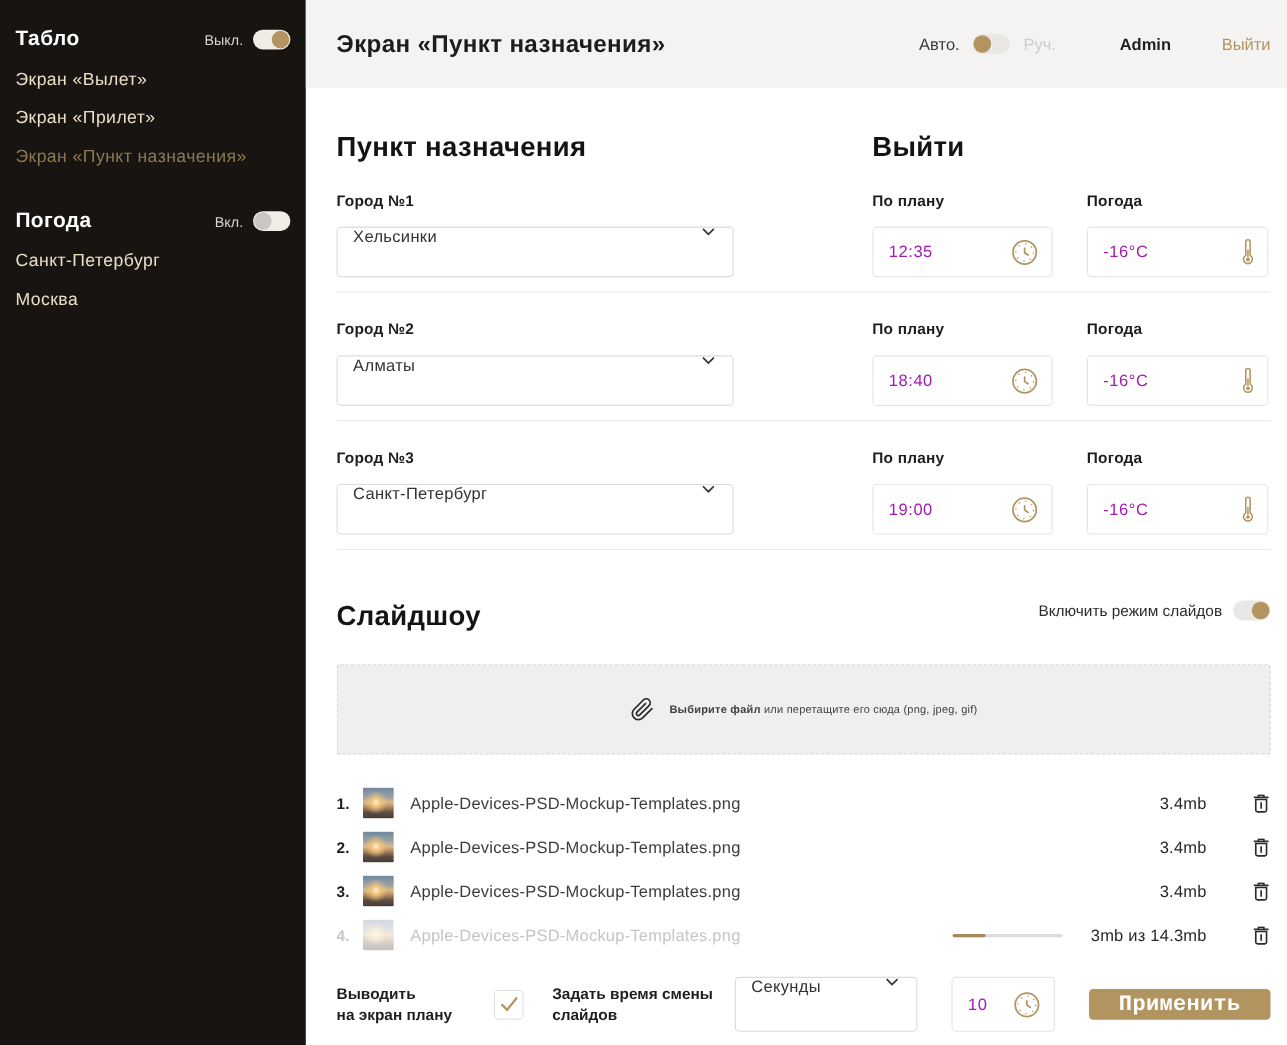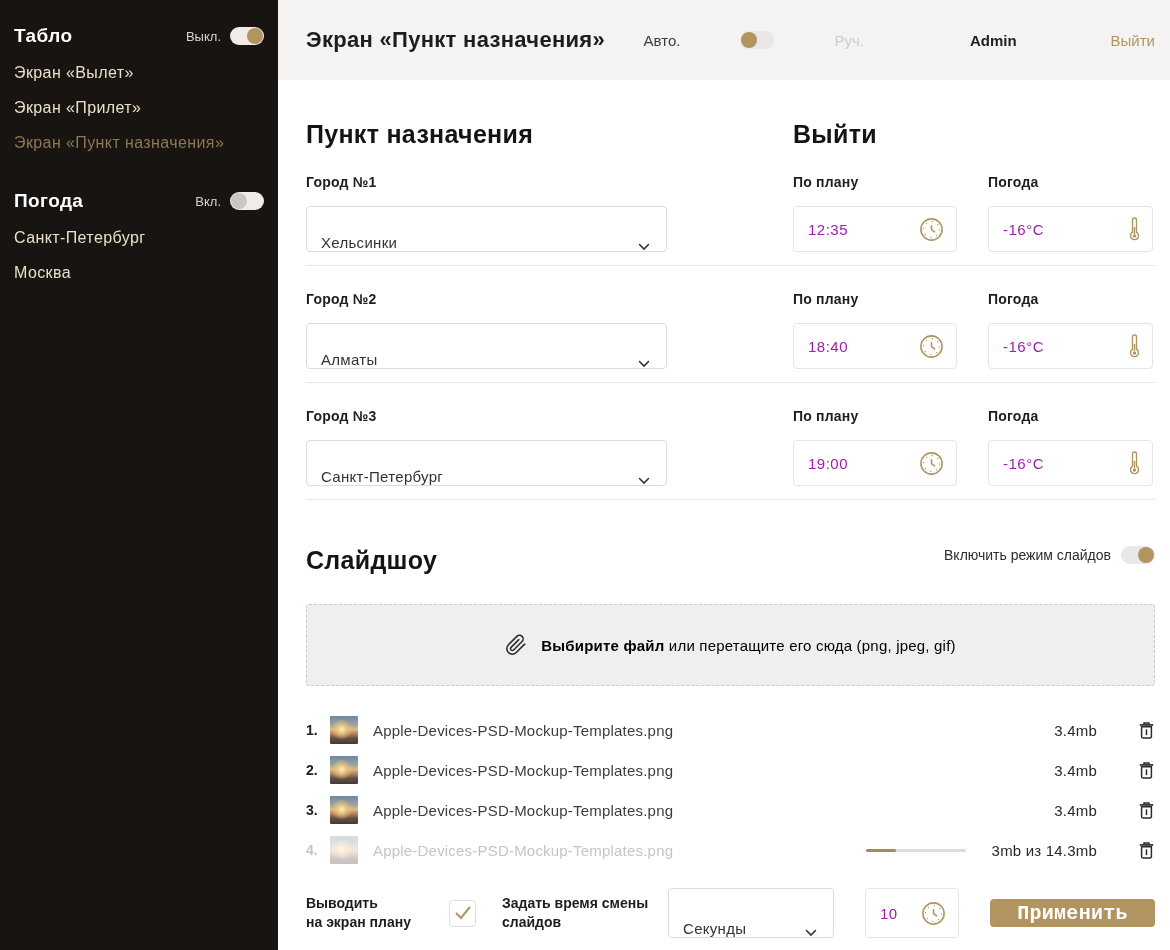--- a/index.html
+++ b/index.html
@@ -27,54 +27,54 @@
   .side-links { margin-top:16px; }
   .side-links.weather { margin-top:16px; }
   .side-link { font-size:16px; line-height:20px; color:#ebdfc8; letter-spacing:.4px; cursor:pointer; }
   .side-link + .side-link { margin-top:15px; }
   .side-link.active { color:#8d7851; }
 
   
   .main { flex:1; display:flex; flex-direction:column; }
   .main-header { height:80px; flex-shrink:0; background:#f4f3f2; display:flex; align-items:center; padding:0 15px 0 28px; }
   .main-title { font-size:22px; font-weight:bold; color:#1d1d1d; letter-spacing:.3px; }
-  .header-right { margin-left:auto; display:flex; align-items:center;gap:48px; }
+  .header-right { margin-left:auto; display:flex; align-items:center; }
   .auto-label { font-size:15px; color:#3c3c3c; margin-right:12px; }
   .manual-label { font-size:15px; color:#cfcdca; margin-left:12px; }
   .admin-label { font-size:15px; font-weight:bold; color:#1f1f1f; margin-left:58px; }
   .logout-link { font-size:15px; color:#b29460; margin-left:46px; cursor:pointer; }
 
   .content { padding:0 15px 0 28px; }
 
   .dest-headings { display:flex; margin-top:40px; }
   .sec-heading { font-size:25px; font-weight:bold; color:#141414; letter-spacing:.3px; }
   .head-left { width:487px; }
 
   .form-row { display:flex; margin-top:25px; }
   .fcol { display:flex; flex-direction:column; }
   .fcol-city { width:361px; margin-right:126px; }
   .fcol-time { width:164px; margin-right:31px; }
   .fcol-temp { width:165px; }
   .flabel { font-size:14px; font-weight:bold; color:#1e1e1e; margin-bottom:16px; letter-spacing:.2px; }
   .select-box { height:46px; border:1px solid #dcdbd9; border-radius:4px; background:#fff;
-    display:flex; align-items:flex-end; justify-content:space-between; padding:0 16px 0 14px;
+    display:flex; align-items:flex-start; justify-content:space-between; padding:0 16px 0 14px;
     font-size:15px; color:#333; cursor:pointer; letter-spacing:.3px; }
   .icon-input { height:46px; border:1px solid #e7e5e2; border-radius:4px; background:#fff;
     display:flex; align-items:center; justify-content:space-between; padding:0 12px 0 14px; }
   .icon-input input { border:none; outline:none; width:90px; font-size:15px; color:#a21caf;
     letter-spacing:.5px; font-family:"Liberation Sans", sans-serif; background:transparent; }
   .divider { height:1px; background:#e9e8e6; margin-top:13px; }
 
   .slide-head-row { display:flex; align-items:flex-start; margin-top:46px; }
   .slide-toggle-wrap { margin-left:auto; display:flex; align-items:center; gap:10px; }
   .slide-toggle-label { font-size:14px; color:#2c2c2c; }
 
   .dropzone { margin-top:29px; height:82px; background:#f0efed; border:1px dashed #cccbc9;
     border-radius:3px; display:flex; align-items:center; justify-content:center; gap:14px; cursor:pointer; }
-  .drop-text { font-size:15px; color:#000000; letter-spacing:.2px; }
+  .drop-text { font-size:10px; color:#404040; letter-spacing:.2px; }
   .drop-bold { font-weight:bold; }
 
   .file-list { margin-top:24px; }
   .file-row { display:flex; align-items:center; height:40px; }
   .file-num { width:24px; font-size:14px; font-weight:bold; color:#1d1d1d; }
   .thumb { width:28px; height:28px; margin-right:15px; flex-shrink:0; border-radius:1px;
     background:
       radial-gradient(circle at 42% 48%, rgba(255,242,205,.95) 0%, rgba(245,198,122,.8) 20%, rgba(245,198,122,0) 48%),
       linear-gradient(to bottom, #6e87a0 0%, #9aa1a3 30%, #dbb988 48%, #b0895d 63%, #5f4f45 80%, #453a34 100%); }
   .file-name { font-size:15px; color:#3d3d3d; letter-spacing:.2px; }

